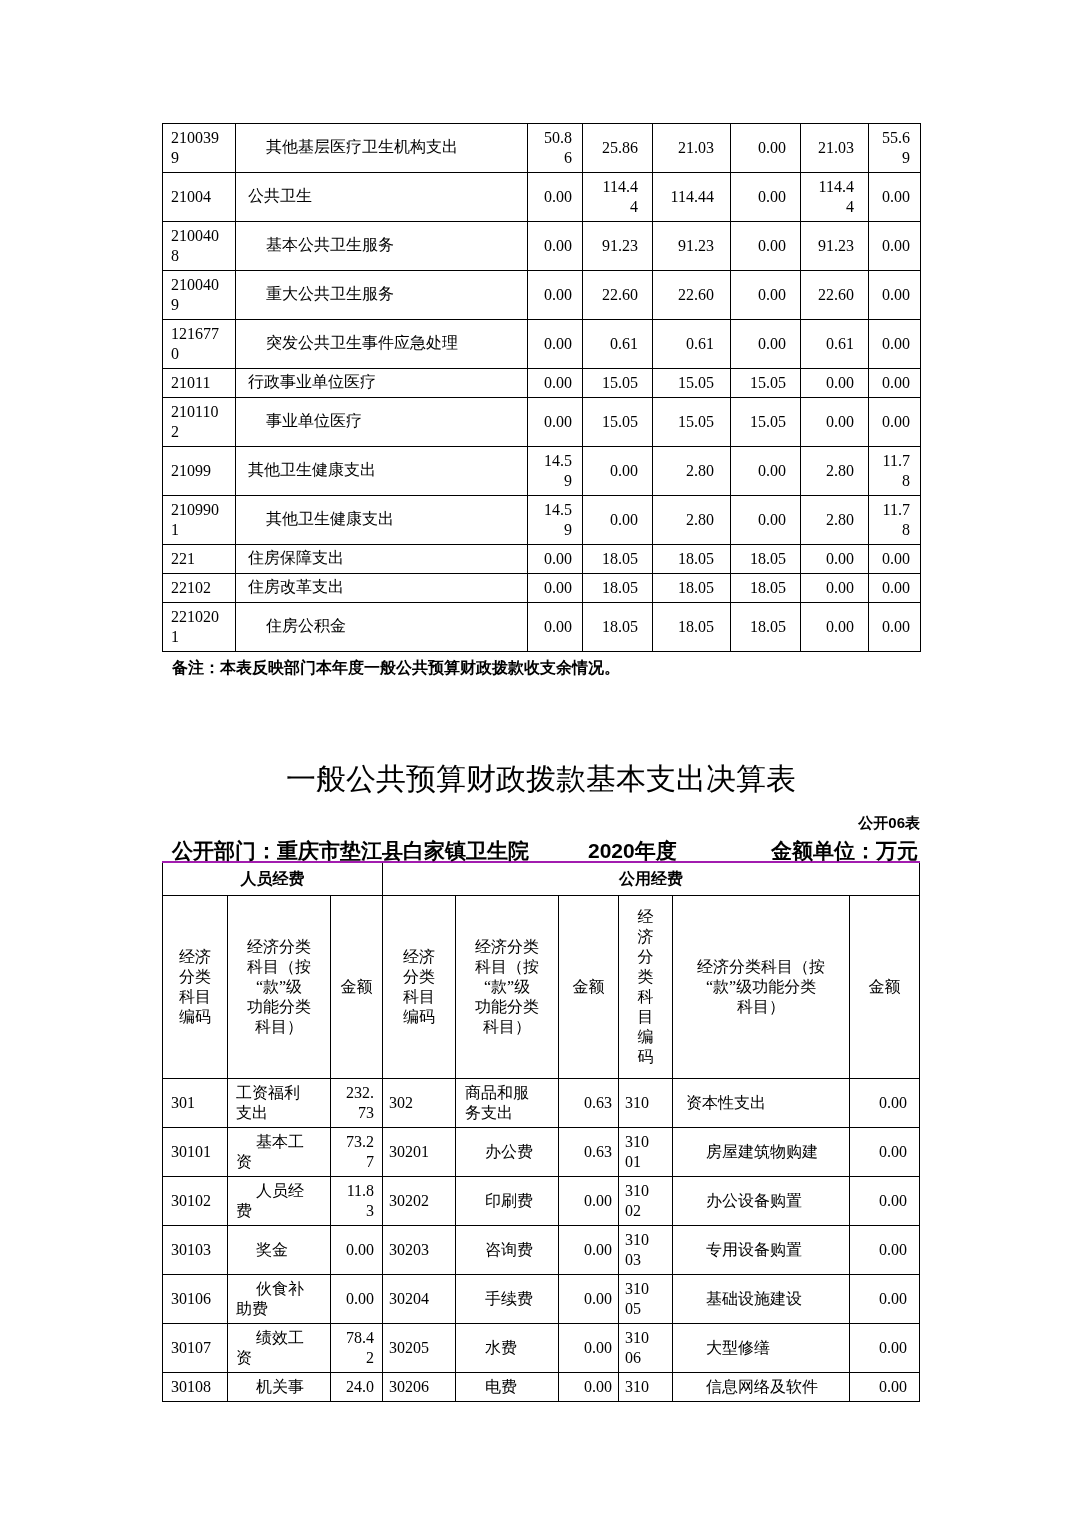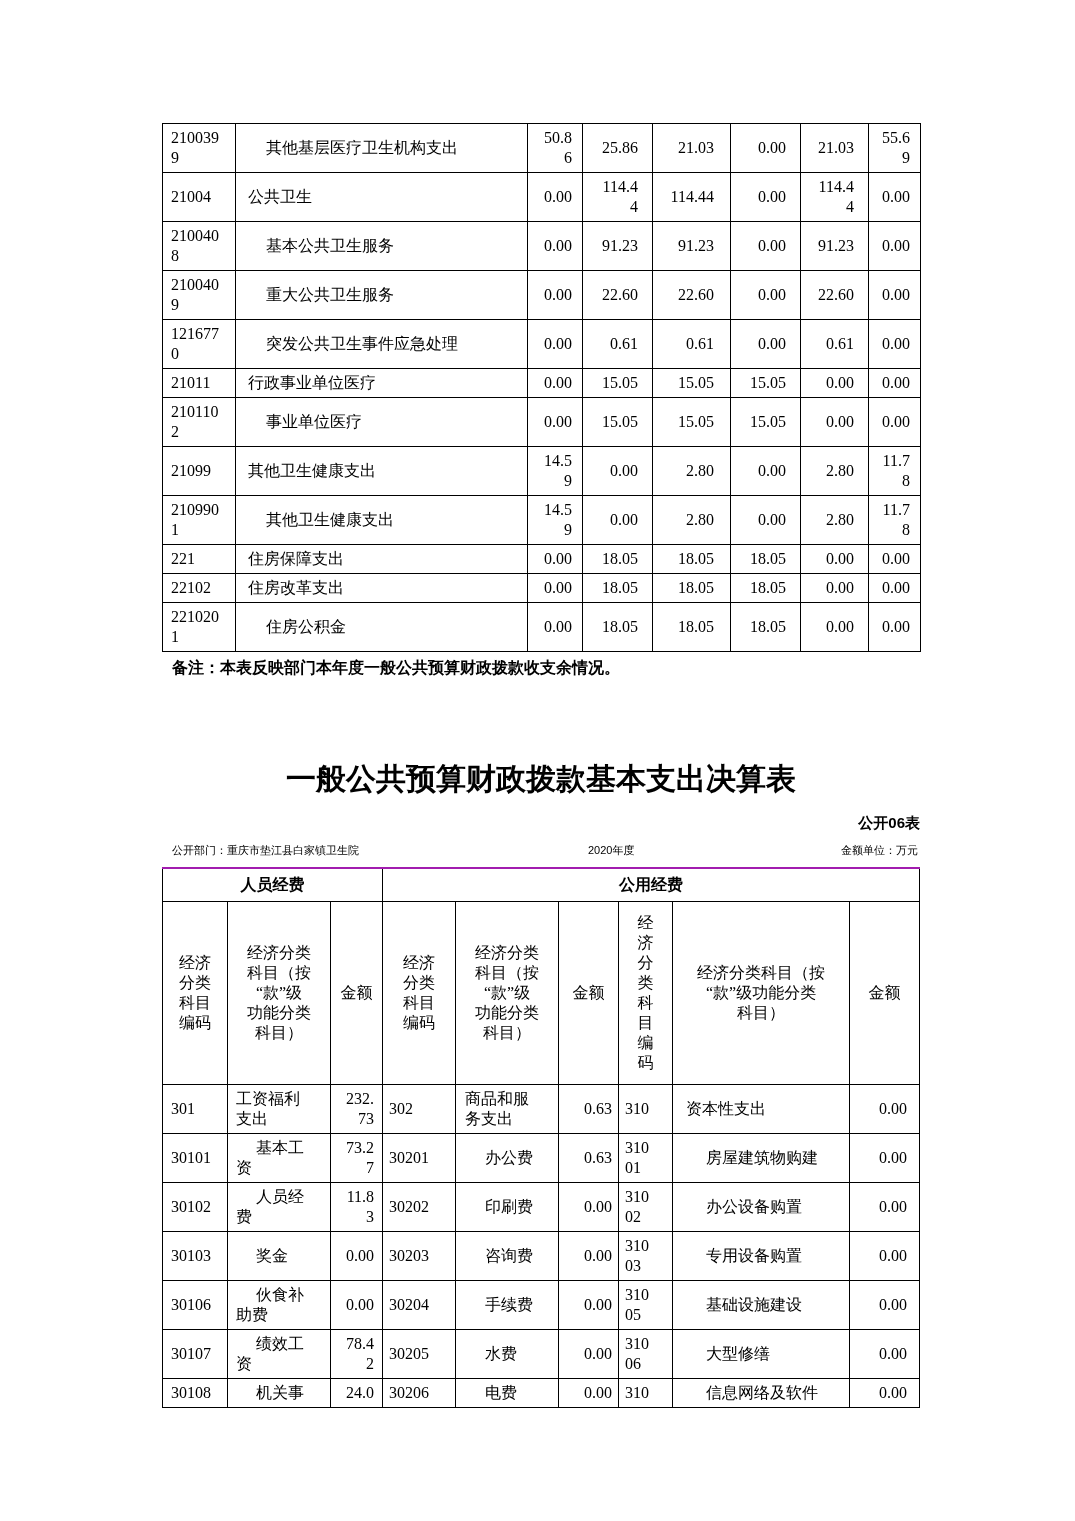--- a/index.html
+++ b/index.html
@@ -7,36 +7,36 @@
        font-family:"Liberation Serif","DejaVu Serif",serif;font-size:16px;}
   .content{margin-left:162px;padding-top:123px;width:758px;}
   table{border-collapse:collapse;table-layout:fixed;width:758px;}
   td{border:1px solid #000;line-height:20px;padding:4px 0;vertical-align:middle;
      overflow:hidden;word-break:break-all;}
   .num{text-align:right;}
   .name{word-break:normal;}
   .ind{text-indent:18px;}
   
   .t1 .k {padding:4px 12px 4px 8px;}
-  .t1 .n {padding:4px 8px 4px 12px;}
+  .t1 .n {padding:4px 8px 4px 12px;font-family:Liberation Mono, monospace;}
   .t1 .v1{padding:4px 10px 4px 11px;}
   .t1 .v2{padding:4px 14px 4px 14px;}
   .t1 .v3{padding:4px 16px 4px 16px;}
   .t1 .v4{padding:4px 14px 4px 18px;}
   .t1 .v5{padding:4px 14px 4px 12px;}
   .t1 .v6{padding:4px 10px 4px 12px;}
   
   .note  {font-family:"Liberation Sans","DejaVu Sans",sans-serif;font-weight:bold;
           font-size:16px;margin:6px 0 0 10px;}
-  .title {font-family:"Liberation Sans","DejaVu Sans",sans-serif;font-weight:bold;
+  .title {font-family:"Liberation Sans","DejaVu Sans",sans-serif;font-weight:normal;
           font-size:30px;text-align:center;margin-top:80px;}
   .tlabel{font-family:"Liberation Sans","DejaVu Sans",sans-serif;font-weight:bold;
           font-size:15px;text-align:right;margin-top:14px;}
-  .meta  {position:relative;height:28px;margin-top:6px;
-          font-family:"Liberation Sans","DejaVu Sans",sans-serif;font-weight:normal;font-size:11px;}
+  .meta  {position:relative;height:28px;
+          font-family:"Liberation Sans","DejaVu Sans",sans-serif;font-weight:bold;font-size:21px;}
   .meta .dept{position:absolute;left:10px;top:4px;}
   .meta .year{position:absolute;left:426px;top:4px;}
   .meta .unit{position:absolute;right:2px;top:4px;}
   
   .t2{border-top:2px solid #a21caf;}
   .t2 .ind{text-indent:20px;}
   .t2 .cc1{padding:4px 12px 4px 8px;}
   .t2 .cn2{padding:4px 20px 4px 8px;word-break:normal;}
   .t2 .ca3{padding:4px 8px 4px 9px;}
   .t2 .cc4{padding:4px 20px 4px 6px;}

